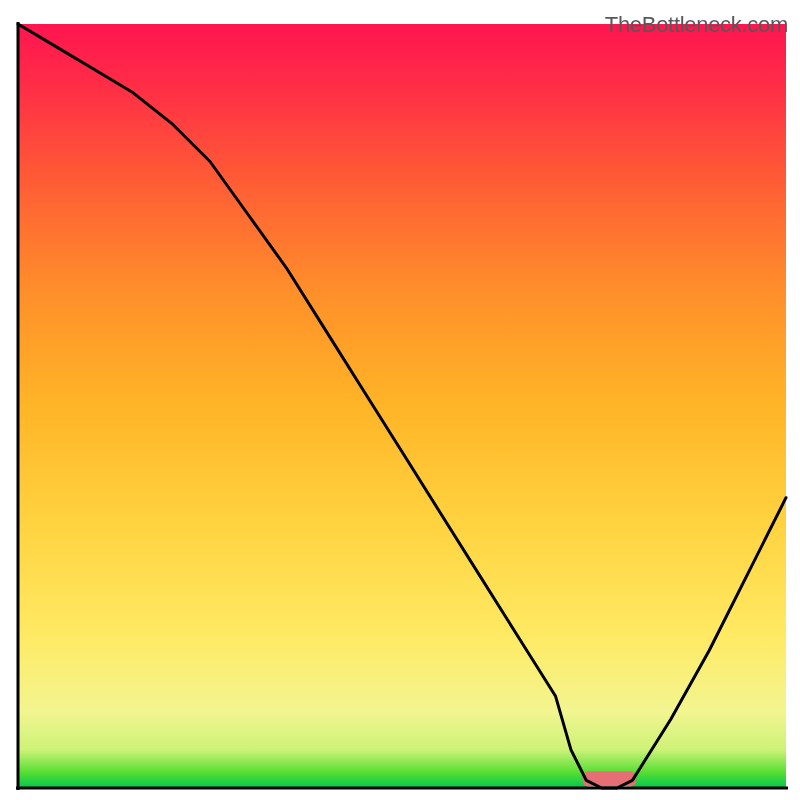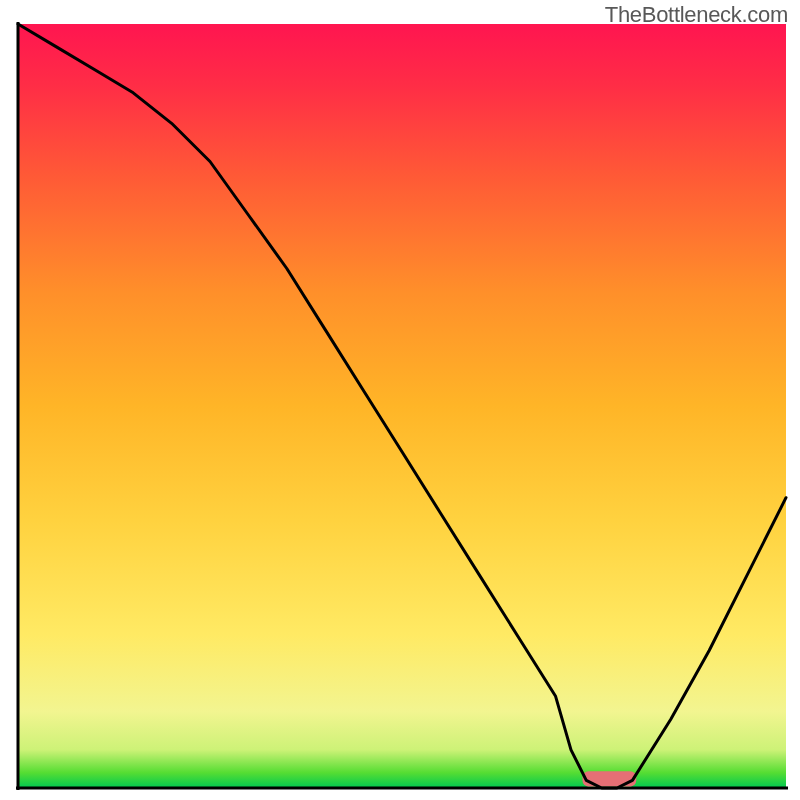--- a/index.html
+++ b/index.html
@@ -10,21 +10,21 @@
     background: #ffffff;
     font-family: Arial, Helvetica, sans-serif;
   }
   .chart-container {
     position: relative;
     width: 800px;
     height: 800px;
   }
   .watermark {
     position: absolute;
-    top: 2px;
+    top: 12px;
     right: 12px;
     color: #585858;
     font-size: 22px;
     font-weight: 500;
     z-index: 5;
     letter-spacing: -0.3px;
   }
   svg.plot {
     position: absolute;
     left: 0;

